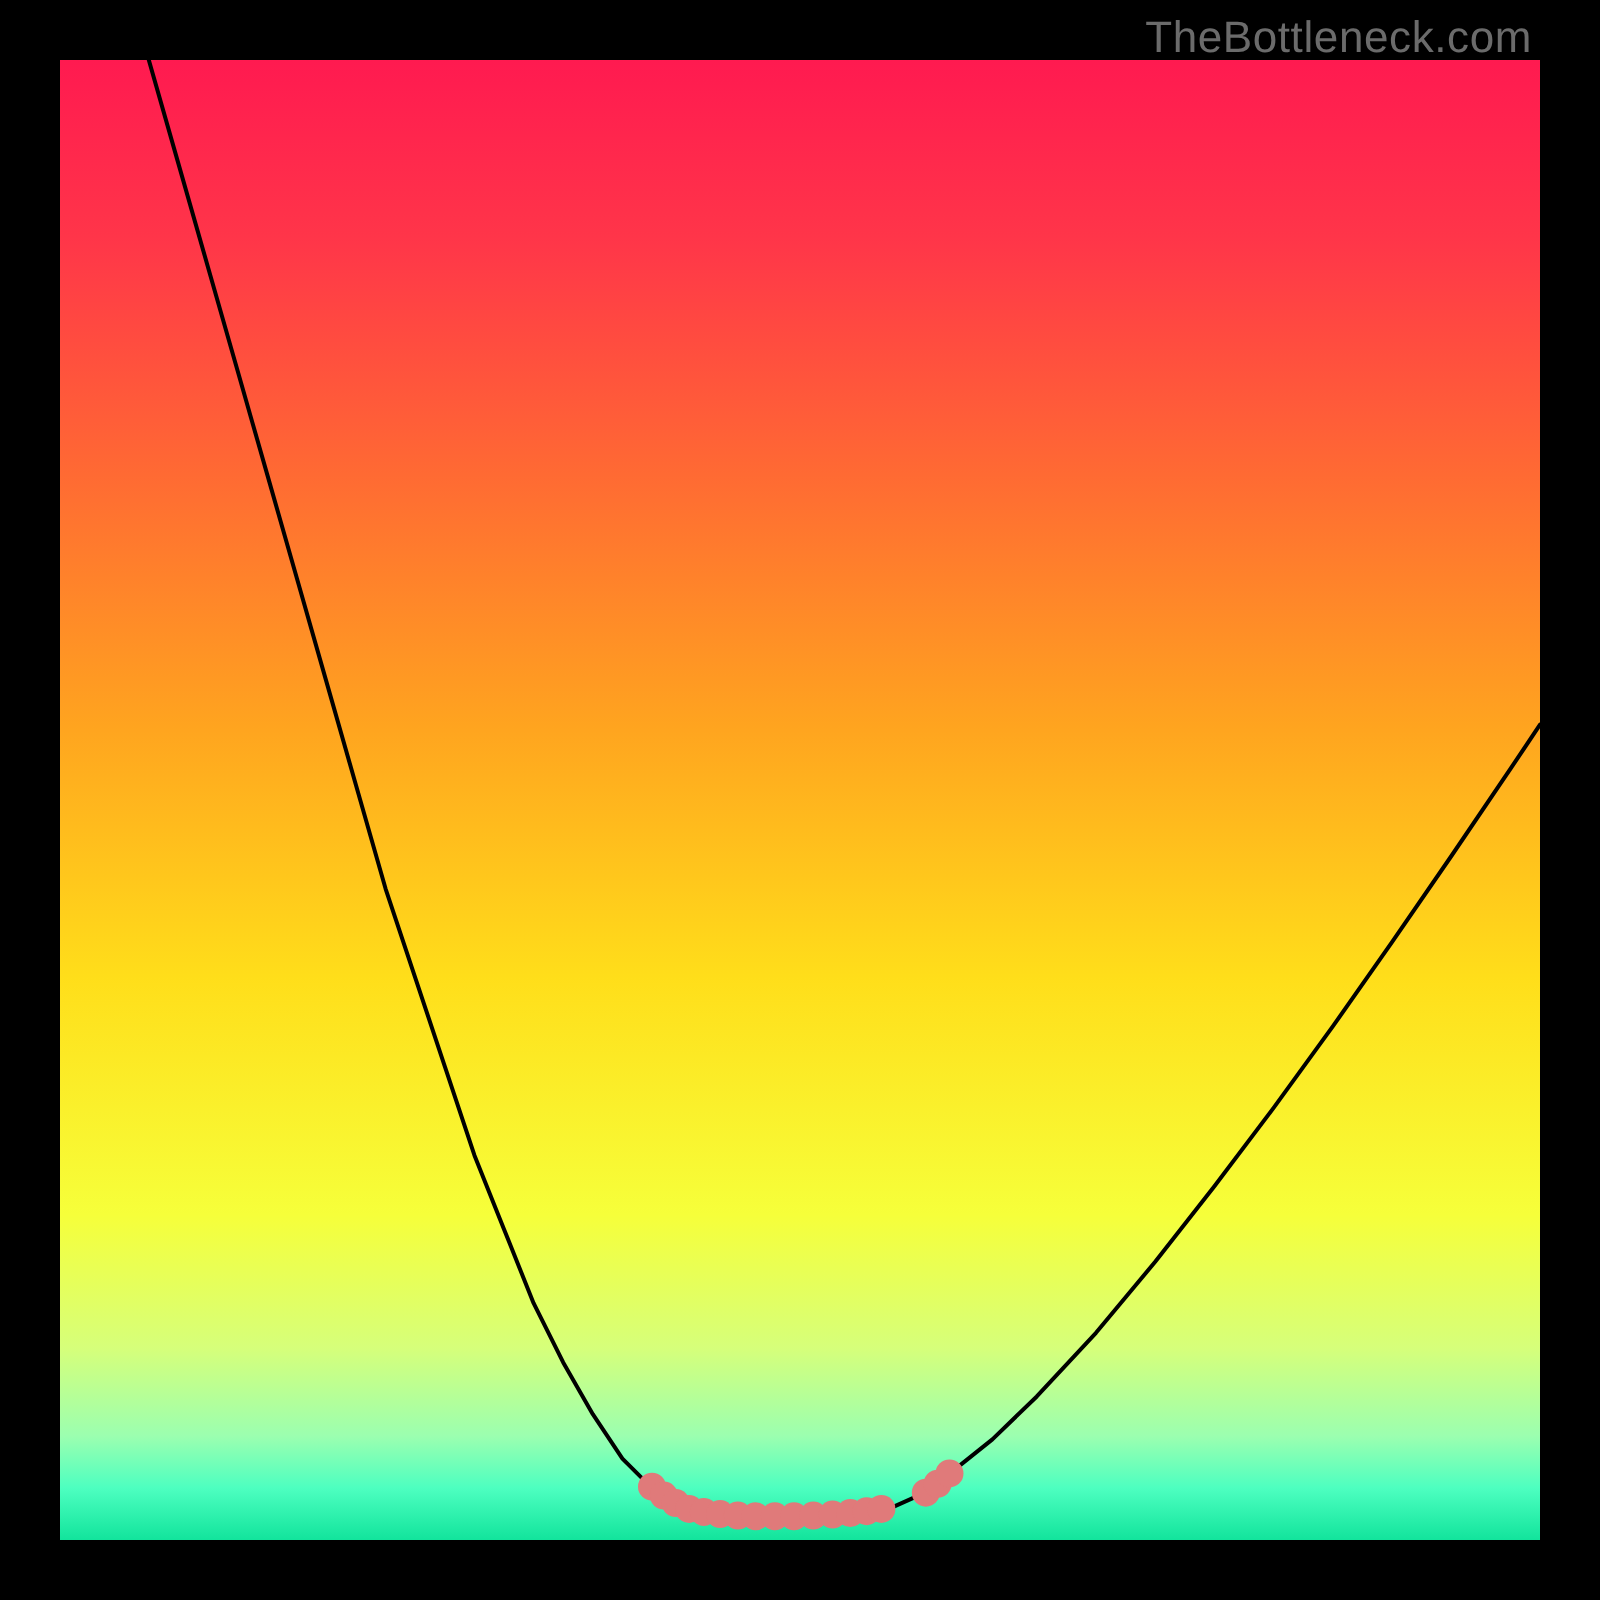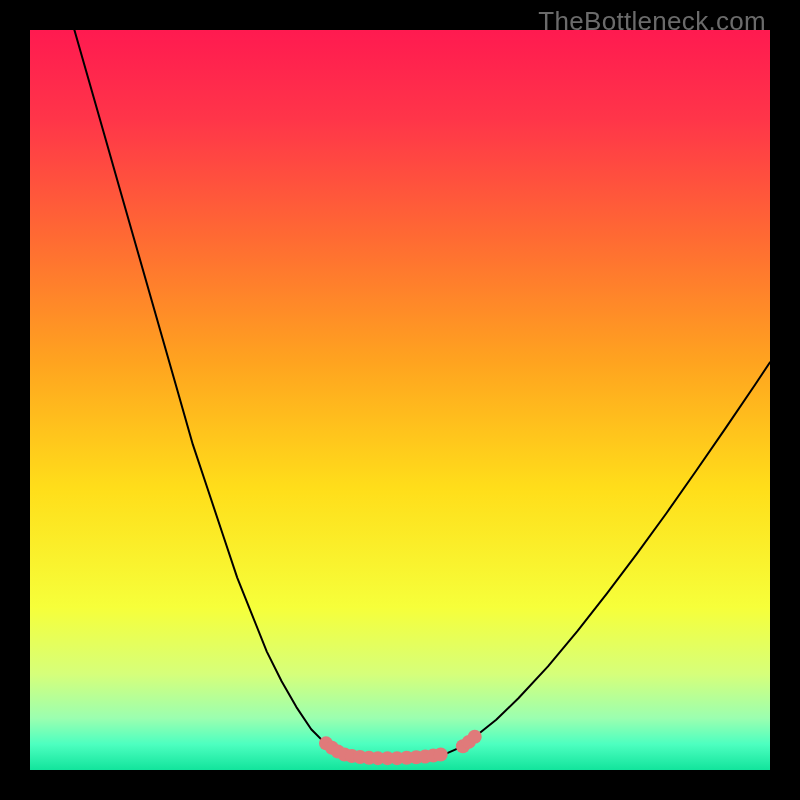--- a/index.html
+++ b/index.html
@@ -24,21 +24,21 @@
     top: 30px;
     left: 30px;
     width: 740px;
     height: 740px;
   }
   .watermark {
     position: absolute;
     top: 6px;
     right: 34px;
     color: #6b6b6b;
-    font-size: 26px;
+    font-size: 22px;
     font-weight: 500;
     letter-spacing: 0.3px;
   }
   svg {
     display: block;
   }
 </style>
 </head>
 <body>
 

